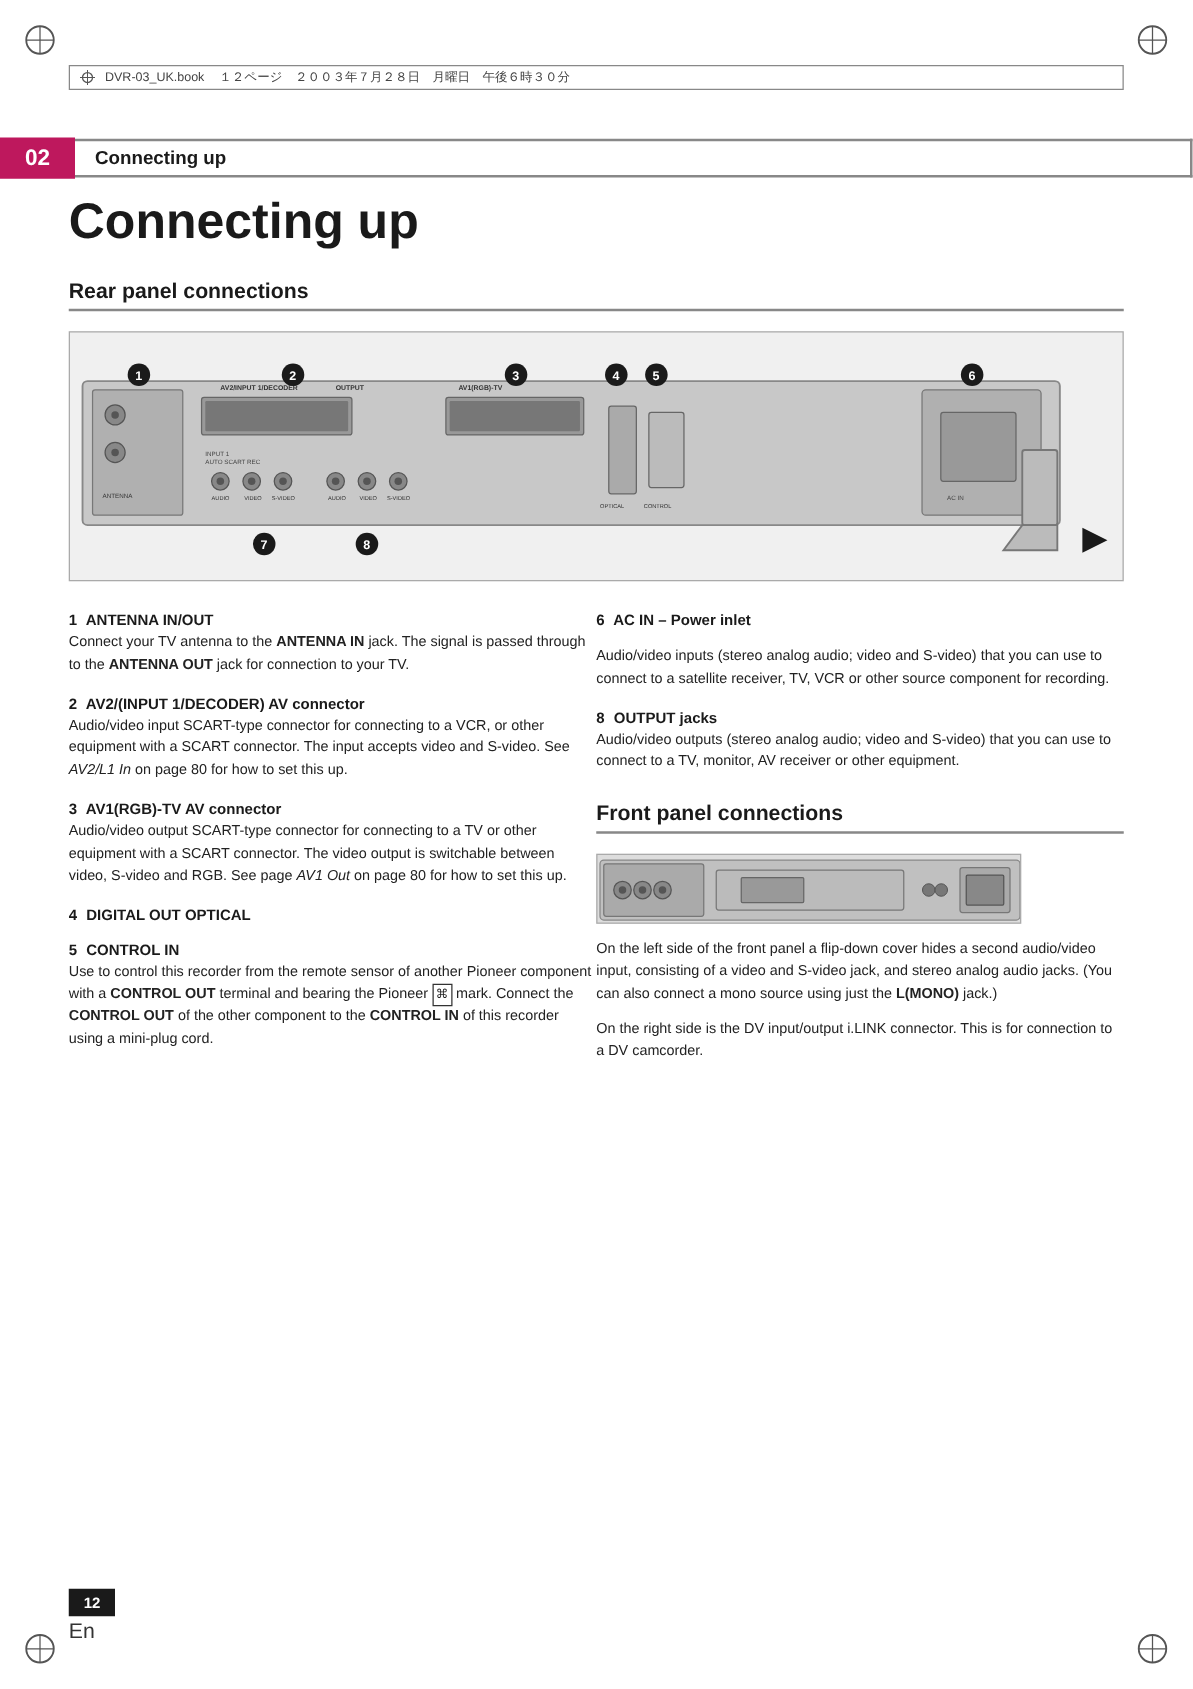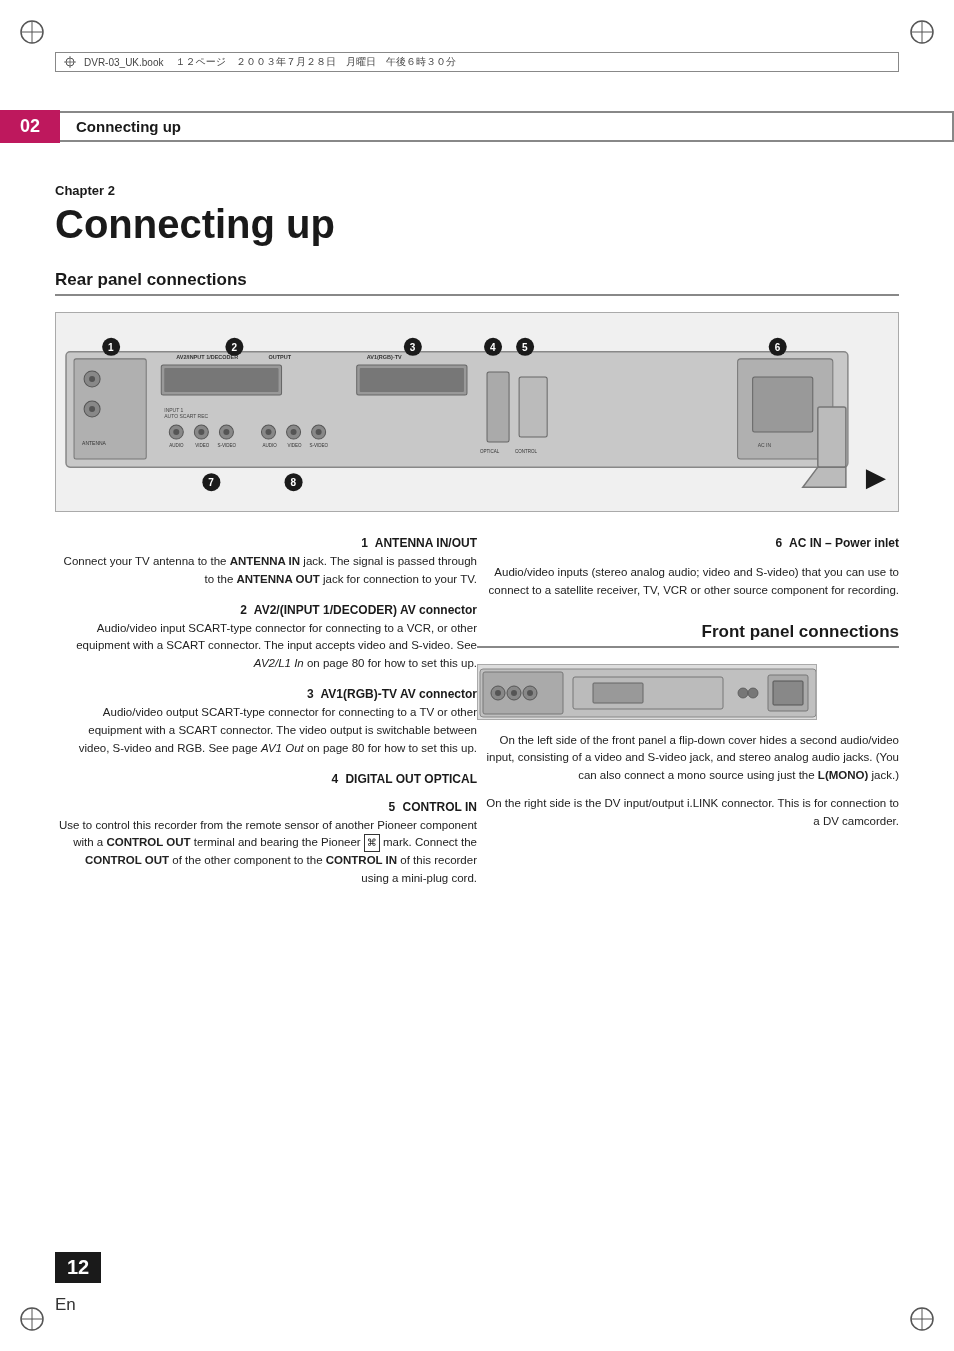--- a/index.html
+++ b/index.html
@@ -110,21 +110,20 @@
       border: 1px solid #aaa;
       margin-bottom: 24px;
       position: relative;
       overflow: hidden;
     }
 
     
     .two-col {
       display: flex;
       margin-bottom: 24px;
-      text-align: right;
     }
     .col-left, .col-right {
       flex: 1;
     }
 
     
     .desc-item {
       margin-bottom: 14px;
     }
     .desc-title {
@@ -161,24 +160,24 @@
       position: absolute;
       bottom: 36px;
       left: 55px;
       display: flex;
       flex-direction: column;
       align-items: flex-start;
     }
     .page-number-box {
       background: #1a1a1a;
       color: #fff;
-      font-size: 20px;
+      font-size: 12px;
       font-weight: bold;
       padding: 4px 12px;
-      margin-bottom: 12px;
+      margin-bottom: 2px;
     }
     .page-en {
       font-size: 17px;
       color: #333;
     }
 
     
     .panel-svg {
       width: 100%;
       height: 100%;
@@ -230,21 +229,20 @@
 
 <div class="chapter-header">
   <div class="chapter-number-box">02</div>
   <div class="chapter-title-bar">
     <span>Connecting up</span>
   </div>
 </div>
 
 <div class="main-content">
 
-  <div class="chapter-label">Chapter 2</div>
   <div class="chapter-big-title">Connecting up</div>
 
   <div class="section-heading">Rear panel connections</div>
 
   <div class="rear-panel-diagram">
     <svg class="panel-svg" viewBox="0 0 840 190" xmlns="http://www.w3.org/2000/svg">
 
       <rect x="10" y="35" width="780" height="115" rx="4" fill="#c8c8c8" stroke="#888" stroke-width="1.5"></rect>
 
       <rect x="18" y="42" width="72" height="100" rx="2" fill="#b0b0b0" stroke="#777" stroke-width="1"></rect>
@@ -393,20 +391,29 @@
           <span>AC IN – Power inlet</span>
         </div>
       </div>
 
       <div class="desc-item">
         <div class="desc-body">
           Audio/video inputs (stereo analog audio; video and S-video) that you can use to connect to a satellite receiver, TV, VCR or other source component for recording.
         </div>
       </div>
 
+      <div class="desc-item">
+        <div class="desc-title">
+          <span class="item-num">8</span>
+          <span>OUTPUT jacks</span>
+        </div>
+        <div class="desc-body">
+          Audio/video outputs (stereo analog audio; video and S-video) that you can use to connect to a TV, monitor, AV receiver or other equipment.
+        </div>
+      </div>
 
       <div class="front-panel-section">
         <div class="section-heading">Front panel connections</div>
 
         <div class="front-panel-diagram">
           <svg width="340" height="56" viewBox="0 0 340 56" xmlns="http://www.w3.org/2000/svg">
             <rect x="2" y="4" width="336" height="48" rx="3" fill="#c0c0c0" stroke="#888" stroke-width="1"></rect>
 
             <rect x="5" y="7" width="80" height="42" rx="2" fill="#aaa" stroke="#777" stroke-width="1"></rect>
             <circle cx="20" cy="28" r="7" fill="#888" stroke="#555" stroke-width="1"></circle>

